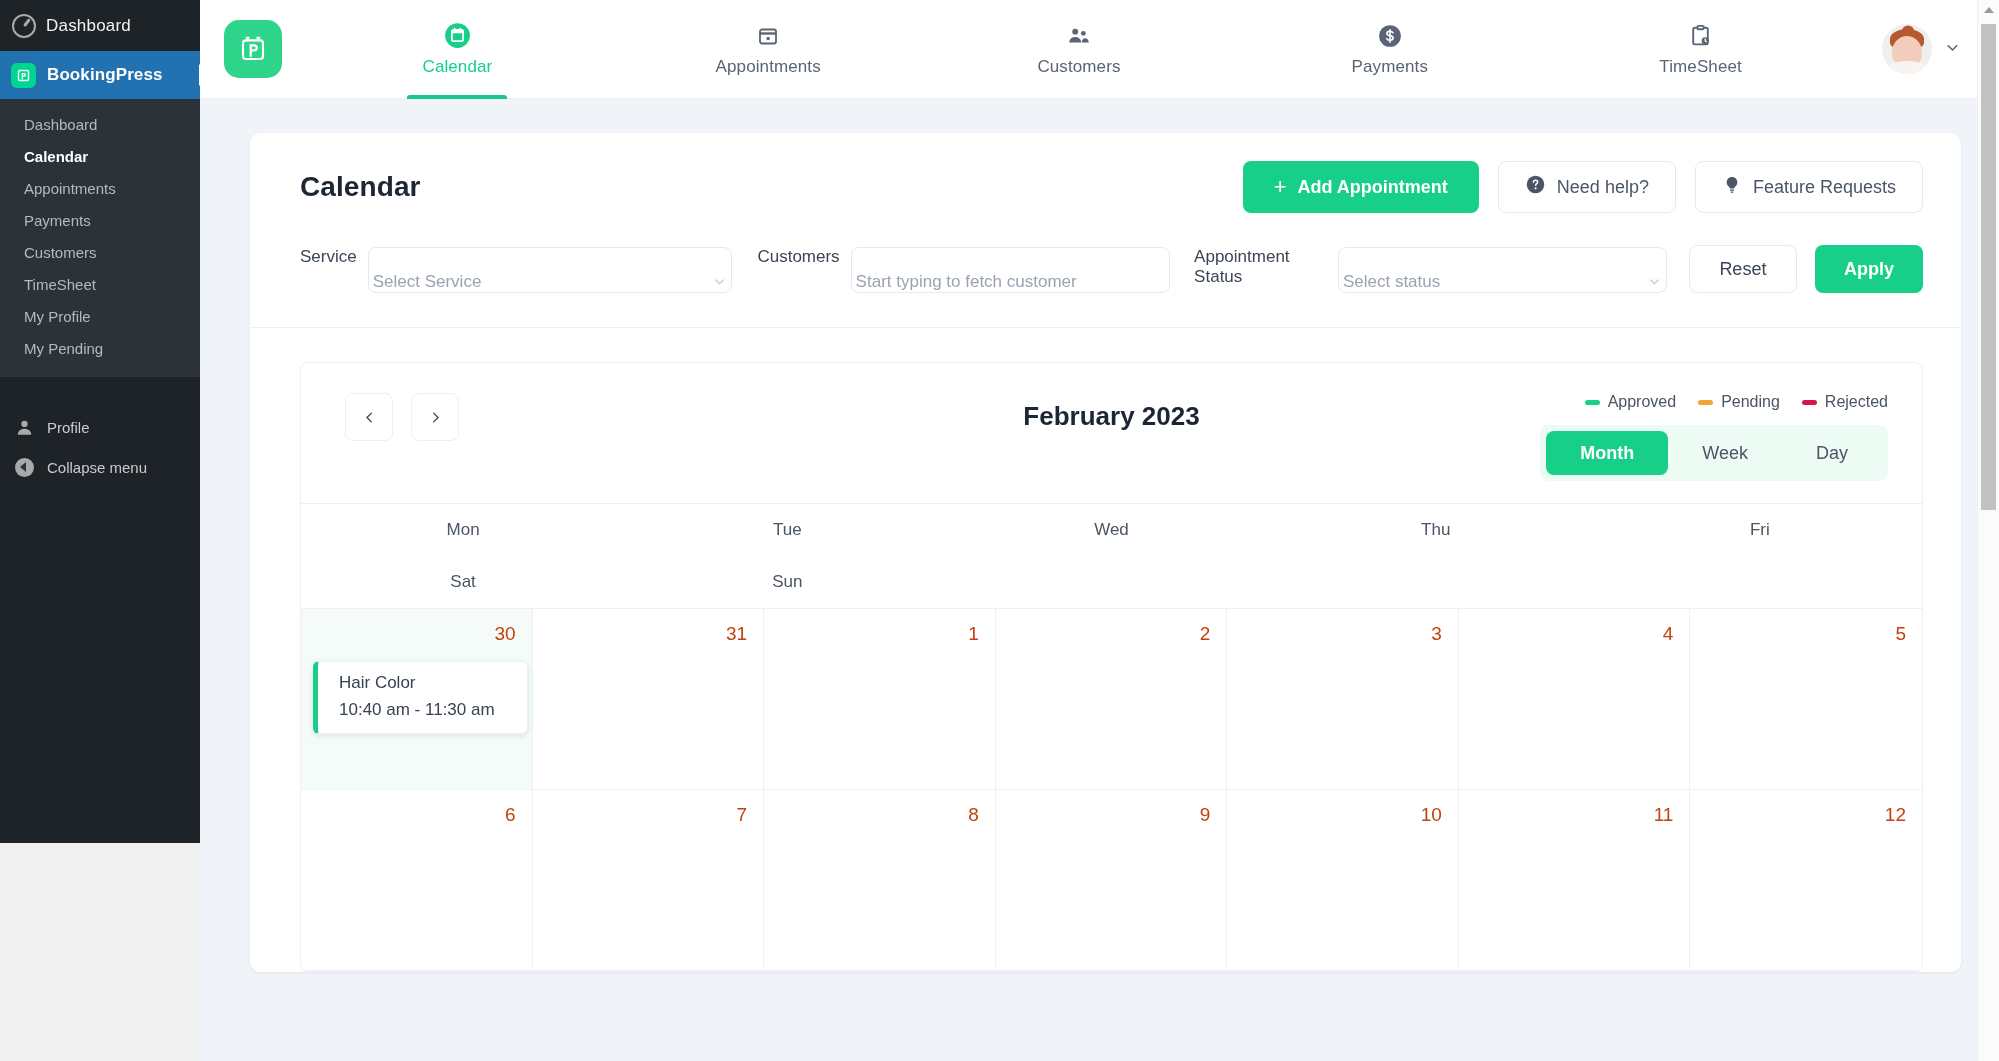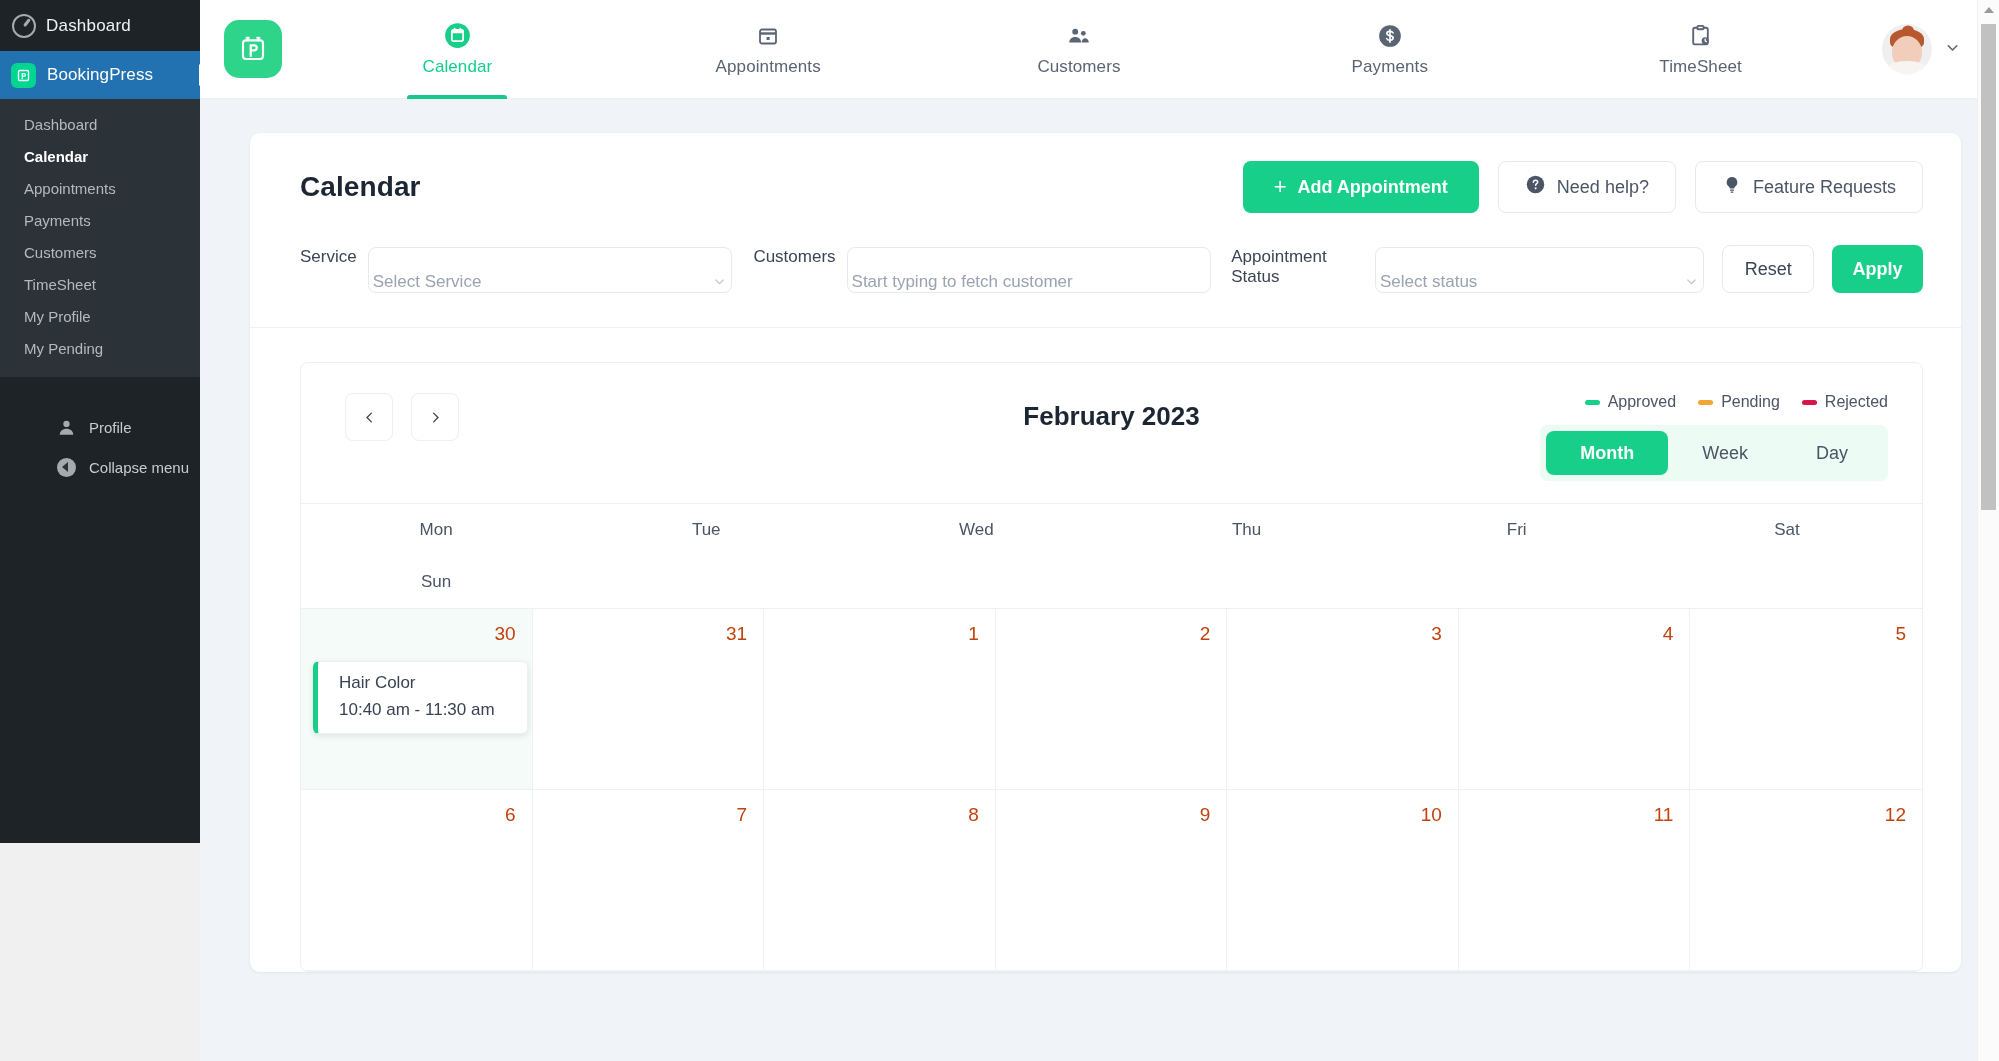--- a/index.html
+++ b/index.html
@@ -65,21 +65,21 @@
     width: 25px; height: 25px;
     border-radius: 6px;
     background: #00d68f;
     display: flex; align-items: center; justify-content: center;
     flex: 0 0 25px;
   }
   .bp-brand .bp-logo svg { display:block; }
   .bp-brand .bp-name {
     color: #fff;
     font-size: 17px;
-    font-weight: 400;
+    font-weight: 700;
     letter-spacing: .1px;
   }
   .bp-brand .arrow {
     position: absolute;
     right: -10px;
     top: 50%;
     transform: translateY(-50%);
     width: 0; height: 0;
     border-top: 11px solid transparent;
     border-bottom: 11px solid transparent;
@@ -98,21 +98,20 @@
     text-decoration: none;
     line-height: 20px;
   }
   .bp-submenu a.current {
     color: #fff;
     font-weight: 700;
   }
 
   .wp-bottom {
     margin-top: 30px;
-    padding-left: 42px;
   }
   .wp-bottom .wprow {
     display: flex;
     align-items: center;
     gap: 13px;
     padding: 10px 0 10px 14px;
     font-size: 15px;
     color: #c8ccd0;
   }
   .wp-bottom .wprow .ico {
@@ -313,21 +312,21 @@
     font-size: 17px;
     color: #9aa3b0;
     position: relative;
   }
   .fctl .chev {
     margin-left: auto;
     color: #c2c9d4;
     font-size: 15px;
   }
   .f-service { width: 364px; }
-  .f-customer { width: 364px; }
+  .f-customer { width: 319px; }
   .f-status { width: 366px; }
   .gap-a { width: 42px; }
   .gap-b { width: 40px; }
   .gap-c { width: 36px; }
   .btn-reset {
     width: 176px; height: 48px;
     background: #fff; border: 1px solid #e6e9ee;
     border-radius: 8px;
     color: #3b4555; font-size: 18px;
     display: flex; align-items: center; justify-content: center;
@@ -402,21 +401,21 @@
     display: flex; align-items: center; justify-content: center;
     font-size: 18px;
     color: #4b5565;
     cursor: pointer;
     border-radius: 8px;
   }
   .vtab.active { background: #18cf89; color: #fff; font-weight: 700; }
 
   .dow-row {
     display: grid;
-    grid-template-columns: repeat(6, 1fr);
+    grid-template-columns: repeat(5, 1fr);
     border-top: 1px solid #eceff3;
     border-bottom: 1px solid #eceff3;
   }
   .dow {
     text-align: center;
     padding: 16px 0;
     font-size: 17px;
     color: #4b5565;
   }
   .wk-row {

